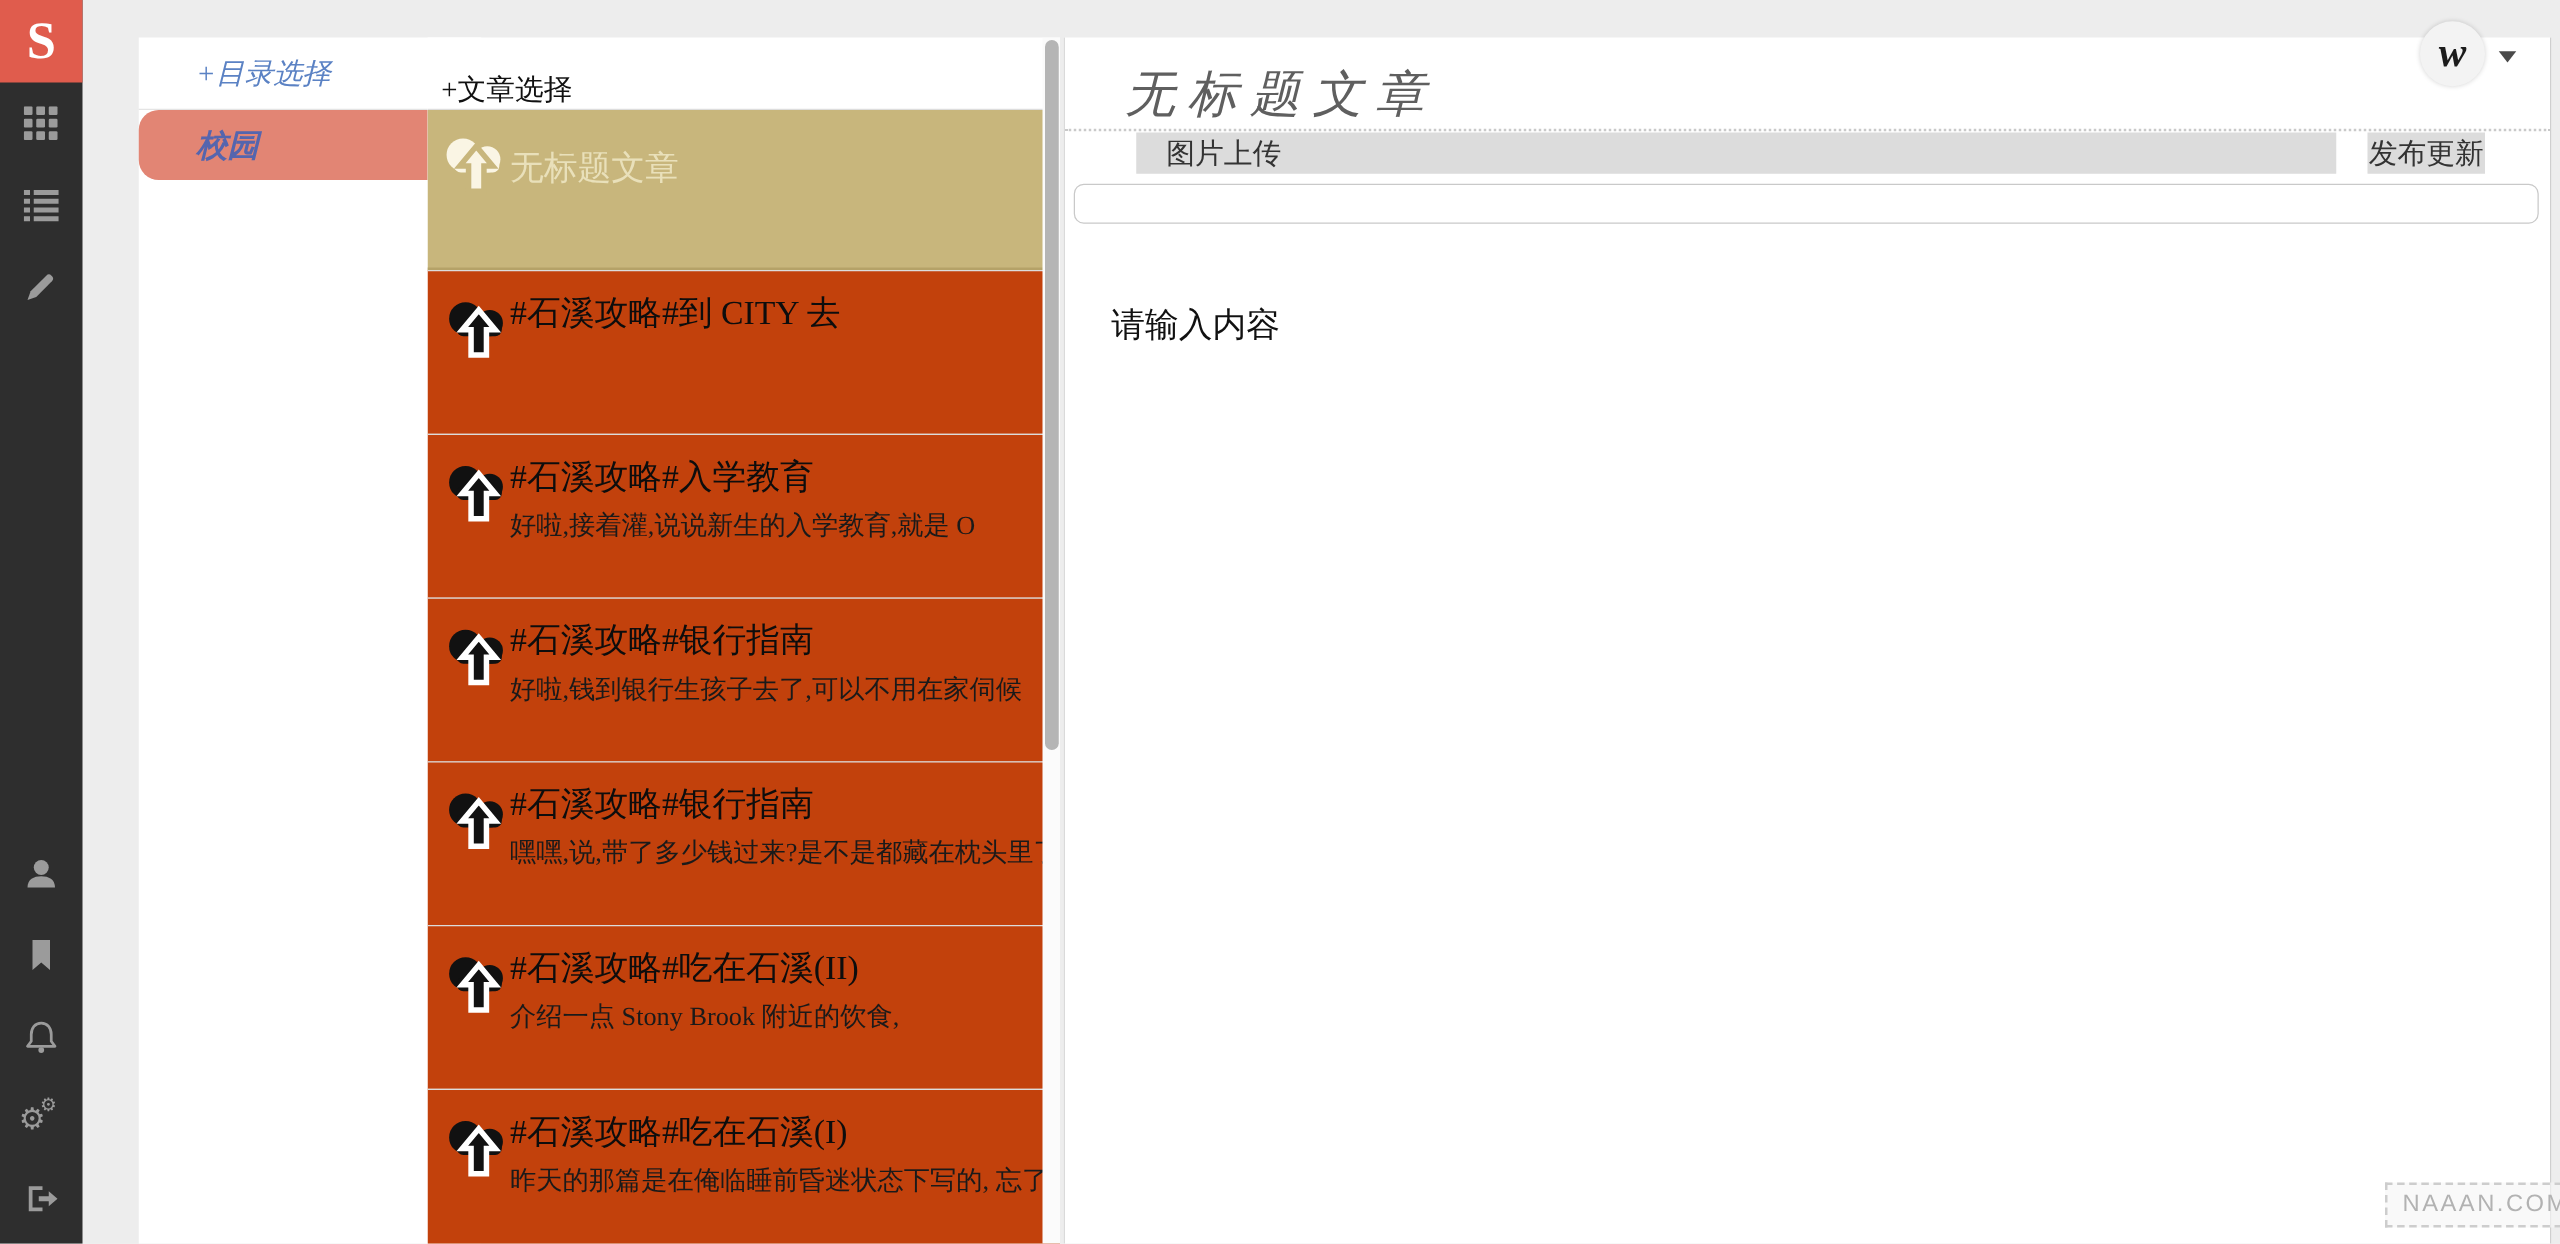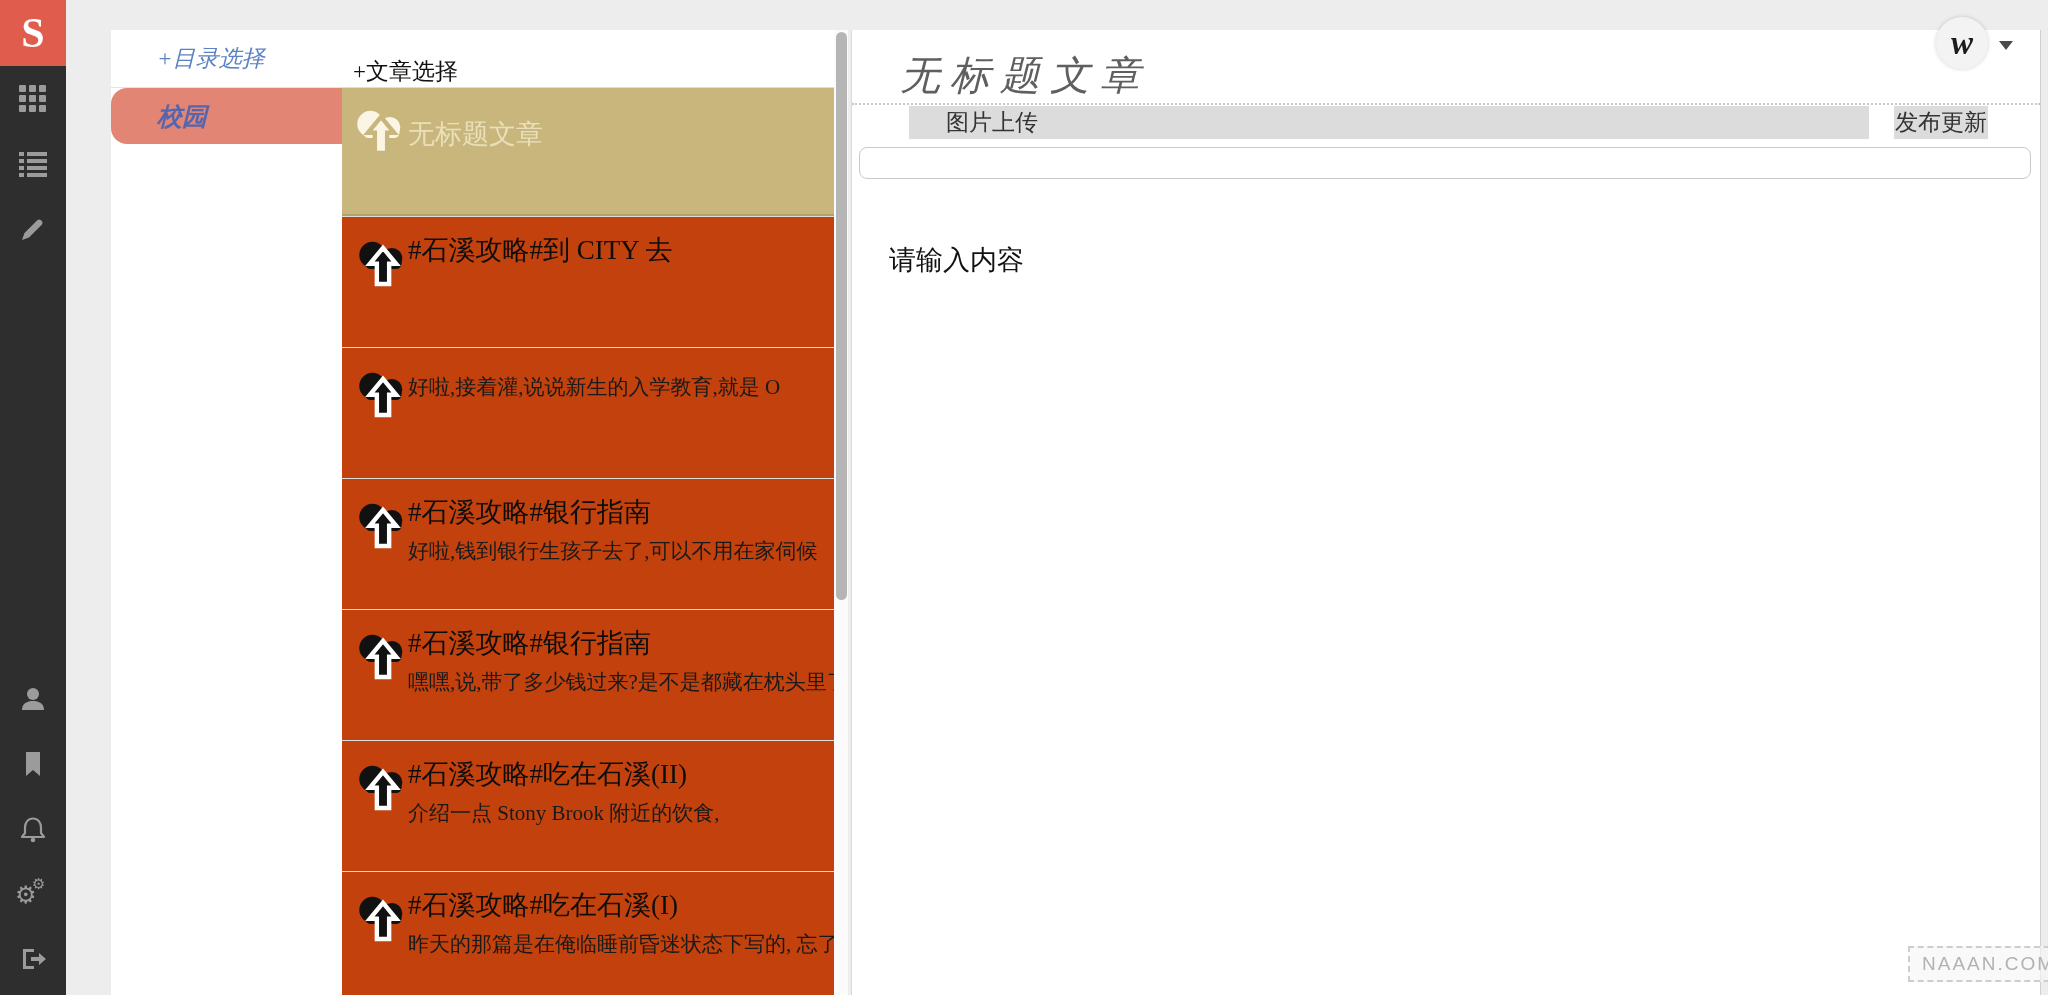--- a/index.html
+++ b/index.html
@@ -49,21 +49,21 @@
   .sb-track{position:absolute;right:0;top:0;width:14px;height:965px;background:#fbfbfb;}
   .sb-thumb{position:absolute;right:1px;top:2px;width:11px;height:568px;background:#b5b5b5;border-radius:6px;cursor:pointer;}
 
   
   .main-panel{position:absolute;left:851px;top:30px;width:1190px;height:965px;background:#fff;box-sizing:border-box;
               border-left:1px solid #dadada;border-right:1px solid #cfcfcf;}
   .doc-title{position:absolute;left:48px;top:18px;margin:0;font-size:40px;font-weight:normal;color:#5f5f5f;
              letter-spacing:10px;font-style:italic;}
   .dotted-rule{position:absolute;left:0;right:0;top:73px;border-top:2px dotted #c9c9c9;}
   .upload-bar{position:absolute;left:57px;top:76px;width:960px;height:33px;background:#dcdcdc;border:none;
-              text-align:left;padding-left:37px;font-family:inherit;font-size:23px;color:#333;cursor:pointer;}
+              text-align:left;padding-left:24px;font-family:inherit;font-size:23px;color:#333;cursor:pointer;}
   .publish-btn{position:absolute;left:1042px;top:76px;width:94px;height:33px;background:#dcdcdc;border:none;
                font-family:inherit;font-size:23px;color:#333;text-align:center;padding:0;cursor:pointer;}
   .title-input{position:absolute;left:7px;top:117px;width:1172px;height:32px;box-sizing:border-box;
                border:1px solid #c9c9c9;border-radius:8px;background:#fff;font-size:20px;padding:0 10px;outline:none;}
   .content-area{position:absolute;left:0;top:160px;right:0;bottom:0;cursor:text;}
   .placeholder{position:absolute;left:37px;top:52px;font-size:27px;color:#111;}
 
   
   .avatar{position:absolute;left:1936px;top:17px;width:52px;height:52px;border-radius:50%;background:#f3f3f3;
           box-shadow:0 0 4px rgba(0,0,0,.18);display:flex;align-items:center;justify-content:center;cursor:pointer;z-index:5;}
@@ -200,20 +200,21 @@
           <svg viewBox="0 0 66 70">
               <g class="body">
                 <circle cx="21" cy="27" r="15"></circle>
                 <circle cx="43" cy="31" r="12"></circle>
                 <rect x="13" y="30" width="41" height="13" rx="6"></rect>
               </g>
               <path class="arrow" d="M33 19 L48 37 L40 37 L40 60 L26 60 L26 37 L18 37 Z"></path>
             </svg>
         </span>
         <div class="art-text">
+          <div class="art-title">#石溪攻略#入学教育</div>
           <div class="art-sub">好啦,接着灌,说说新生的入学教育,就是 O</div>
         </div>
       </li>
 
       <li class="art-item">
         <span class="cloud">
           <svg viewBox="0 0 66 70">
               <g class="body">
                 <circle cx="21" cy="27" r="15"></circle>
                 <circle cx="43" cy="31" r="12"></circle>

